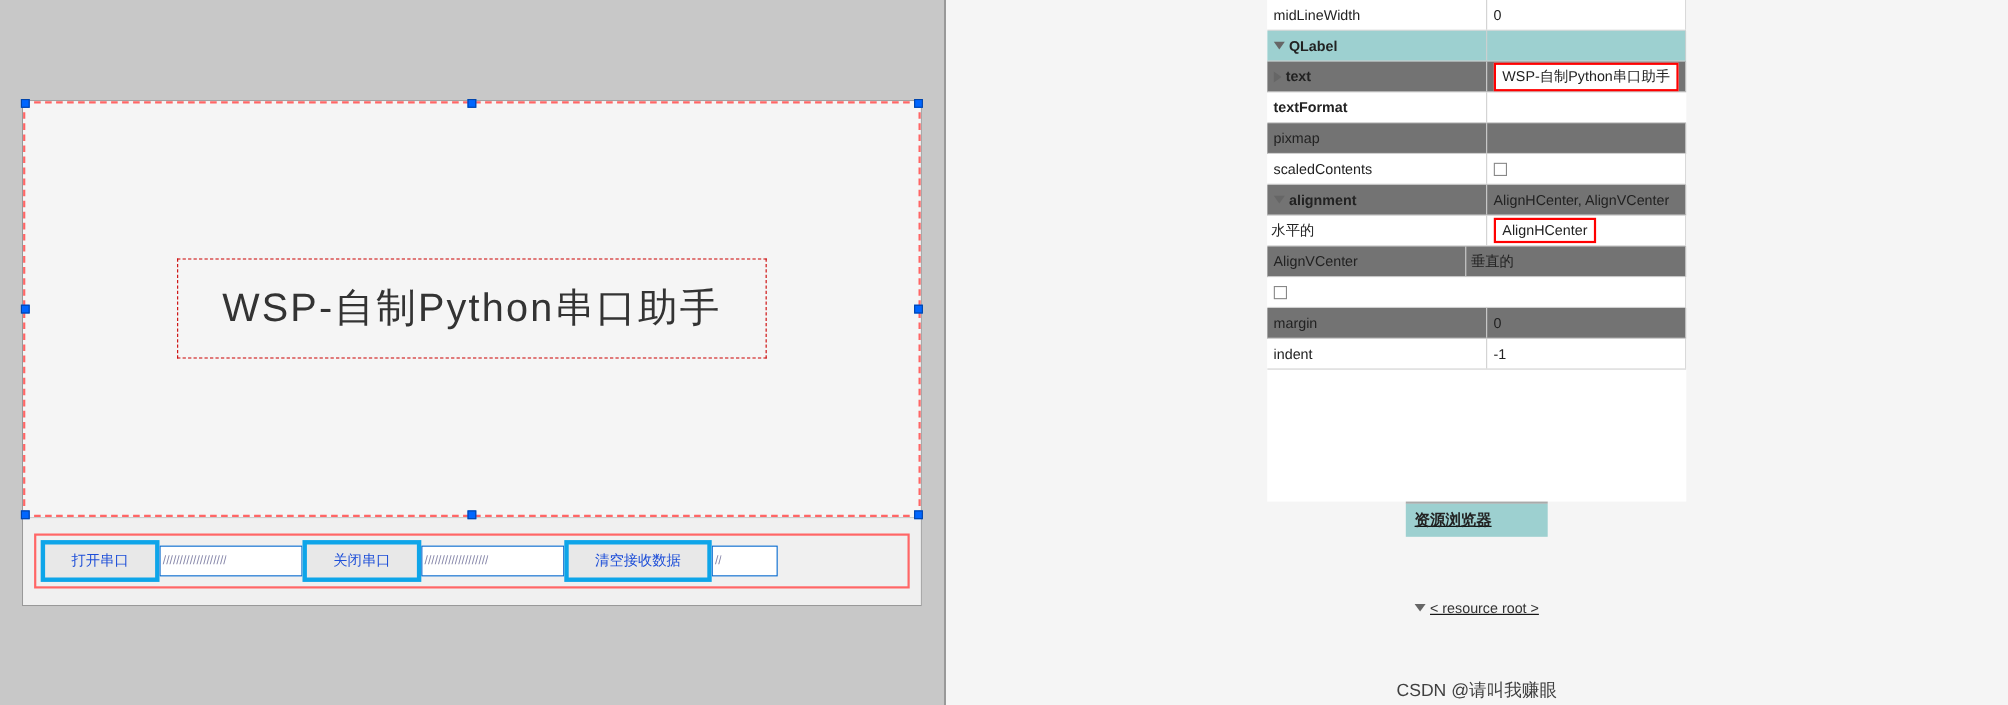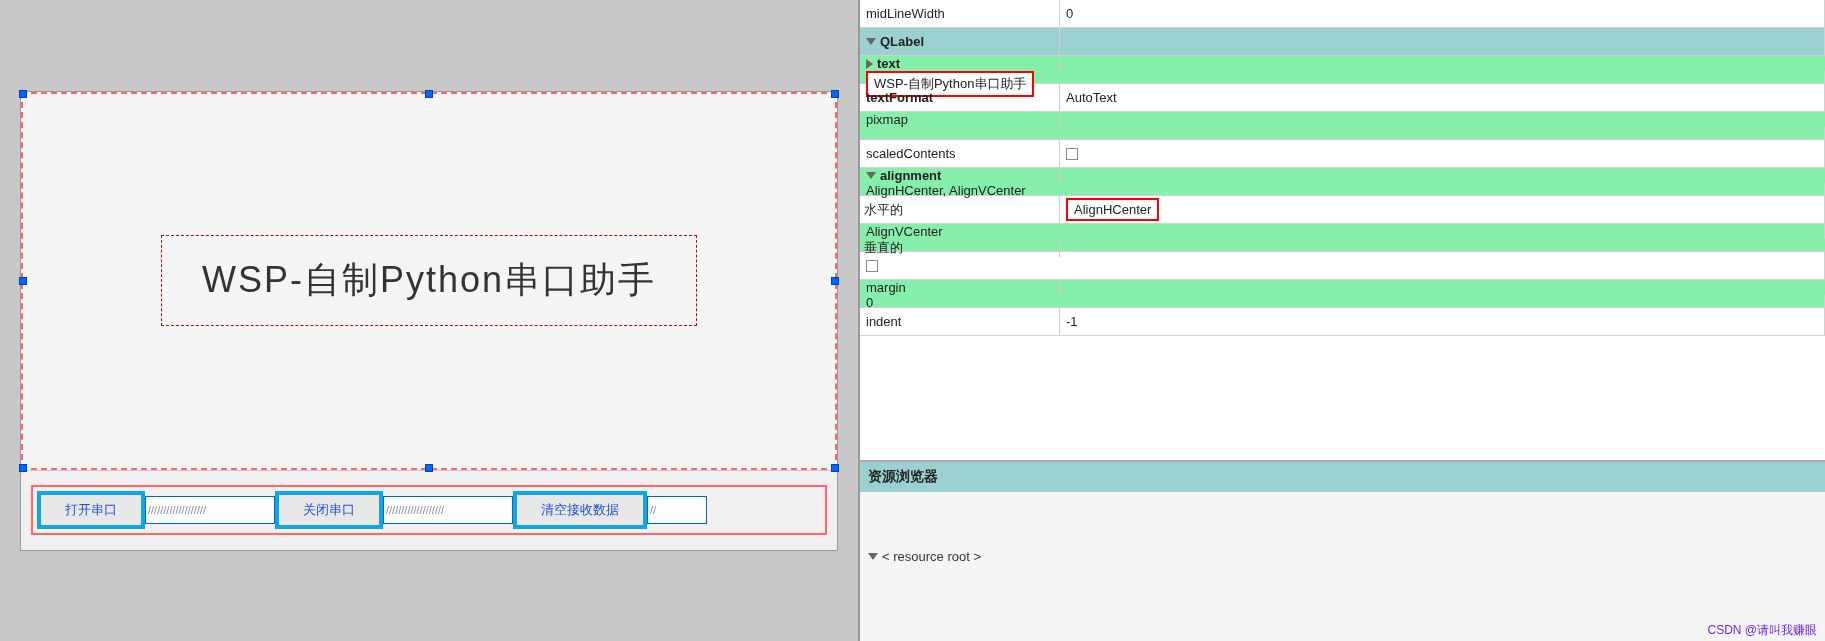--- a/index.html
+++ b/index.html
@@ -122,38 +122,38 @@
       overflow: hidden;
     }
 
     
     .right-panel {
       width: 965px;
       height: 641px;
       background: #f5f5f5;
       display: flex;
       flex-direction: column;
+      align-items: center;
     }
 
     
     .props-table {
       flex: 1;
       overflow-y: auto;
       background: white;
     }
 
     .props-row {
       display: flex;
       border-bottom: 1px solid #d0d0d0;
       height: 28px;
     }
 
     .props-row.alt {
-      background: #86efac;
-      flex-direction: column;
+      background: #737373;
     }
 
     .props-row.white {
       background: #ffffff;
     }
 
     .props-row.group {
       background: #9dd0d0;
       font-weight: bold;
     }
@@ -191,20 +191,21 @@
       background: white;
     }
 
     
     .resource-browser {
       height: 160px;
       background: #f5f5f5;
       border-top: 2px solid #aaa;
       display: flex;
       flex-direction: column;
+      text-decoration: underline;
     }
 
     .resource-header {
       background: #9dd0d0;
       padding: 4px 8px;
       font-weight: bold;
       font-size: 14px;
       color: #222;
       height: 30px;
       display: flex;
@@ -362,23 +363,20 @@
       </div>
       <div class="props-cell value">
         <span class="highlight-box">WSP-自制Python串口助手</span>
       </div>
     </div>
 
     <div class="props-row white">
       <div class="props-cell name bold">
         <span style="font-weight:bold;">textFormat</span>
       </div>
-      <div class="props-cell value">
-        <span>AutoText</span>
-      </div>
     </div>
 
     <div class="props-row alt">
       <div class="props-cell name">
         <span>pixmap</span>
       </div>
       <div class="props-cell value"></div>
     </div>
 
     <div class="props-row white">
@@ -448,15 +446,15 @@
     <div class="resource-header">
       <span>资源浏览器</span>
     </div>
     <div class="resource-content">
       <span class="chevron-down"></span>
       <span>&lt; resource root &gt;</span>
     </div>
   </div>
 
   <div style="position: relative; text-align: right; padding: 2px 8px; background: #f5f5f5;">
-    <span class="watermark" style="position:static; color:#6d28d9; font-size:12px;">CSDN @请叫我赚眼</span>
+    <span class="watermark" style="position:static; color:#404040; font-size:16px;">CSDN @请叫我赚眼</span>
   </div>
 </div>
 
 </body></html>

